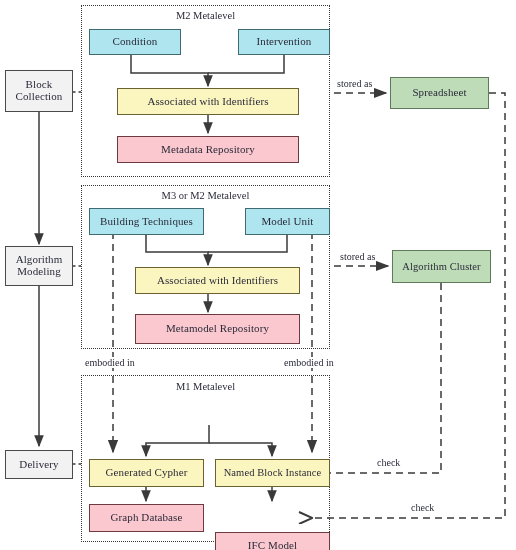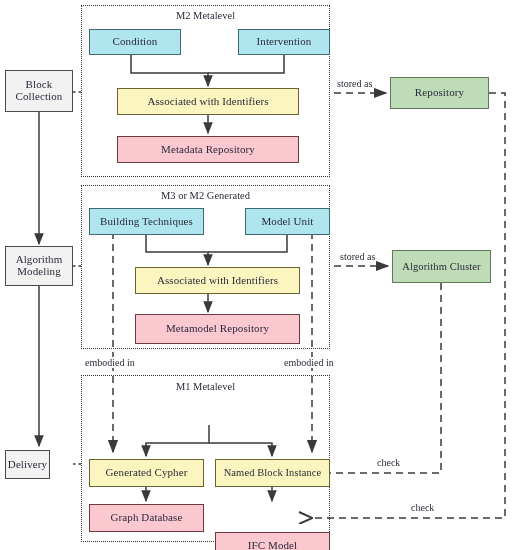--- a/index.html
+++ b/index.html
@@ -104,40 +104,40 @@
       <line x1="73" y1="92" x2="82" y2="92"></line>
       <line x1="73" y1="266" x2="82" y2="266"></line>
       <line x1="73" y1="464" x2="82" y2="464"></line>
     </g>
   </svg>
 
   <div class="container-box" style="left:81px;top:5px;width:249px;height:172px;"></div>
   <div class="container-title" style="left:81px;top:10px;width:249px;">M2 Metalevel</div>
 
   <div class="container-box" style="left:81px;top:185px;width:249px;height:164px;"></div>
-  <div class="container-title" style="left:81px;top:190px;width:249px;">M3 or M2 Generated</div>
+  <div class="container-title" style="left:81px;top:190px;width:249px;">M3 or M2 Metalevel</div>
 
   <div class="container-box" style="left:81px;top:375px;width:249px;height:167px;"></div>
   <div class="container-title" style="left:81px;top:381px;width:249px;">M1 Metalevel</div>
 
   <div class="node n-gray" style="left:5px;top:70px;width:68px;height:42px;">
     <span style="display:block">
       <span>Block</span><br>
       <span>Collection</span>
     </span>
   </div>
 
   <div class="node n-gray" style="left:5px;top:246px;width:68px;height:40px;">
     <span style="display:block">
       <span>Algorithm</span><br>
       <span>Modeling</span>
     </span>
   </div>
 
-  <div class="node n-gray" style="left:5px;top:450px;width:45px;height:29px;justify-content:center;">
+  <div class="node n-gray" style="left:5px;top:450px;width:68px;height:29px;justify-content:center;">
     <span>Delivery</span>
   </div>
 
   <div class="node n-blue" style="left:89px;top:29px;width:92px;height:26px;">
     <span>Condition</span>
   </div>
 
   <div class="node n-blue" style="left:238px;top:29px;width:92px;height:26px;">
     <span>Intervention</span>
   </div>
@@ -177,21 +177,21 @@
 
   <div class="node n-pink" style="left:89px;top:504px;width:115px;height:28px;">
     <span>Graph Database</span>
   </div>
 
   <div class="node n-pink" style="left:215px;top:532px;width:115px;height:28px;">
     <span>IFC Model</span>
   </div>
 
   <div class="node n-green" style="left:390px;top:77px;width:99px;height:32px;">
-    <span>Repository</span>
+    <span>Spreadsheet</span>
   </div>
 
   <div class="node n-green" style="left:392px;top:250px;width:99px;height:33px;font-size:10.5px;">
     <span>Algorithm Cluster</span>
   </div>
 
   <div class="edge-label" style="left:336px;top:78px;">stored as</div>
 
   <div class="edge-label" style="left:339px;top:251px;">stored as</div>
 

